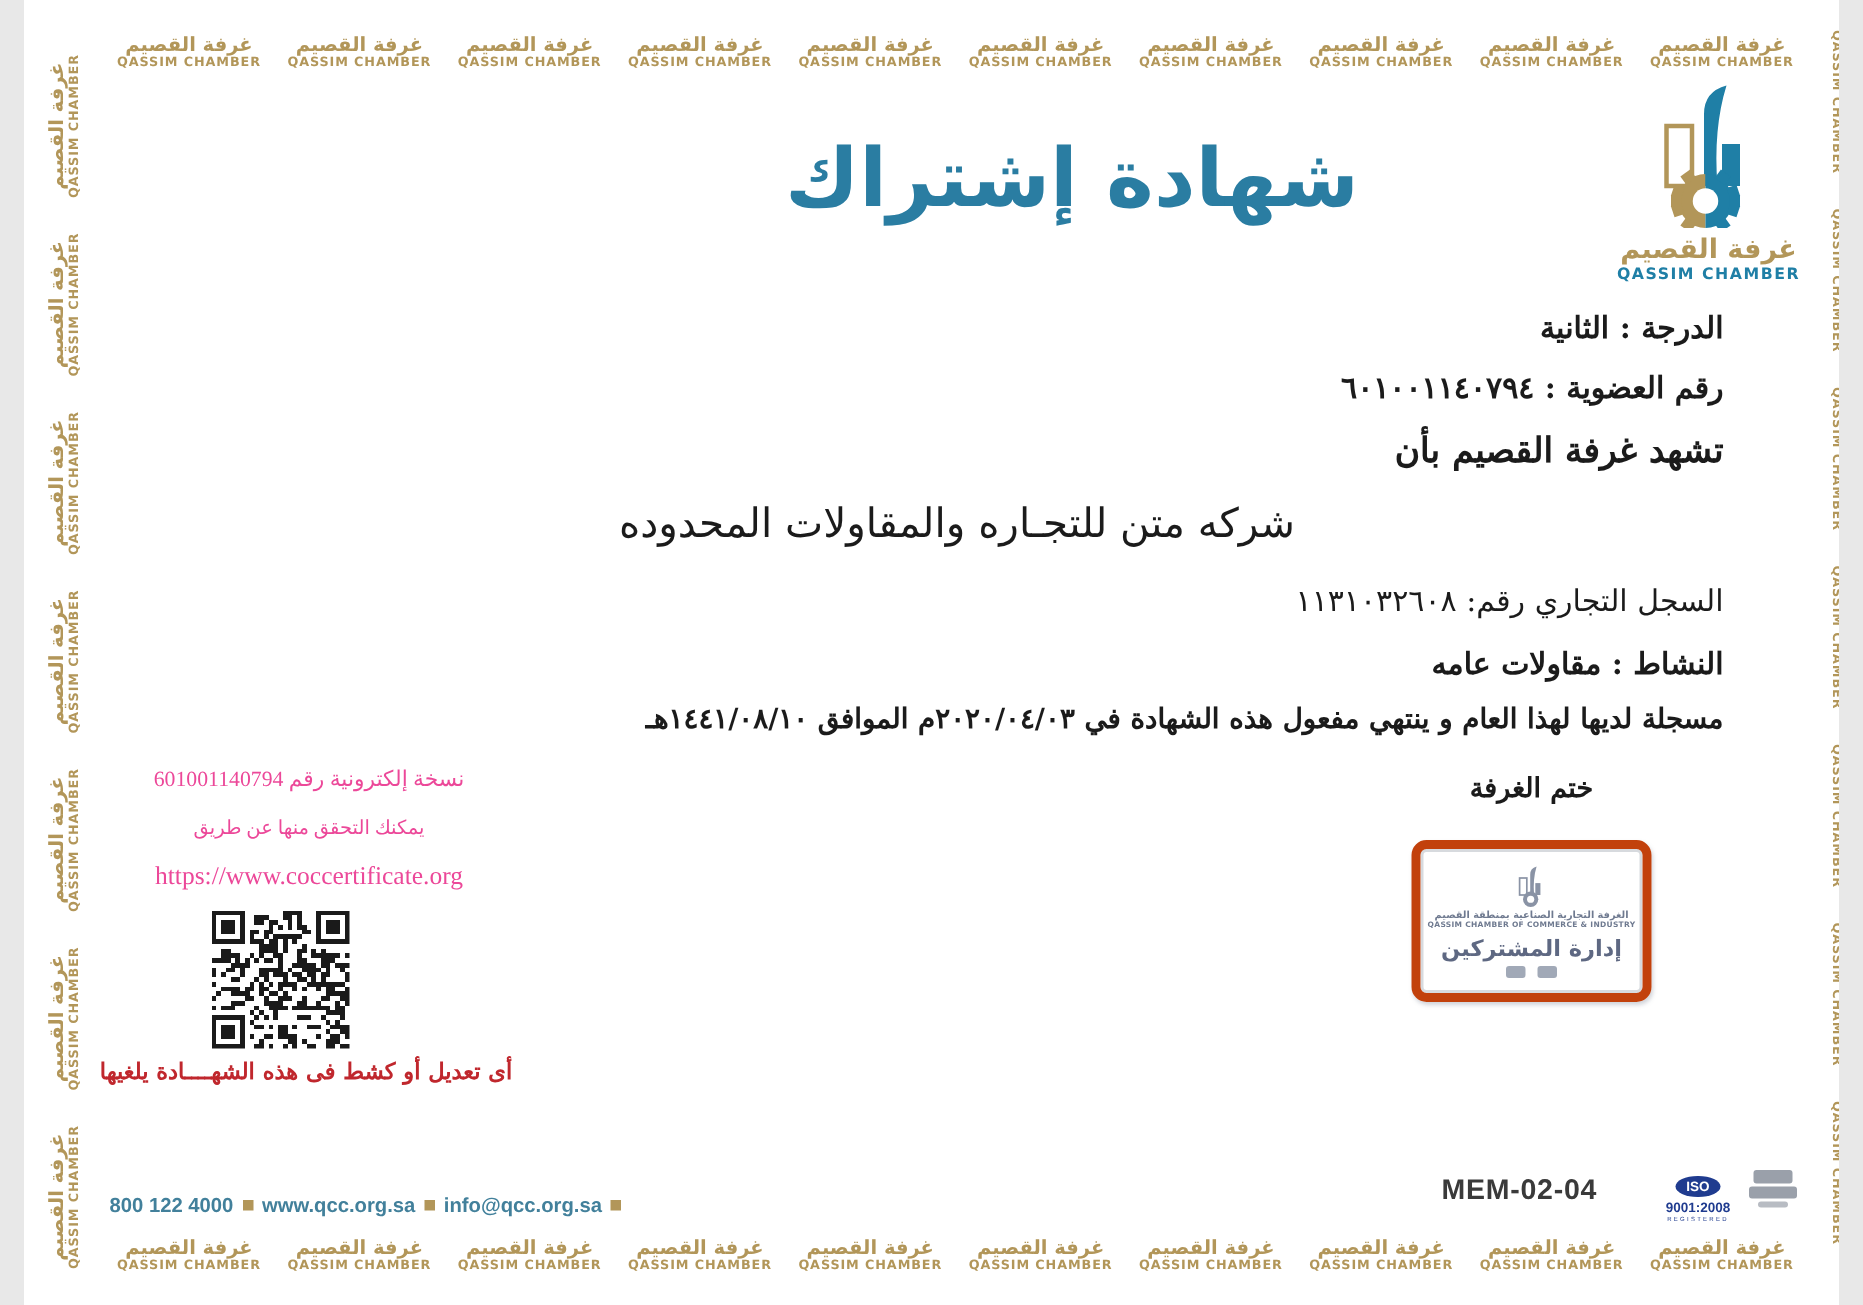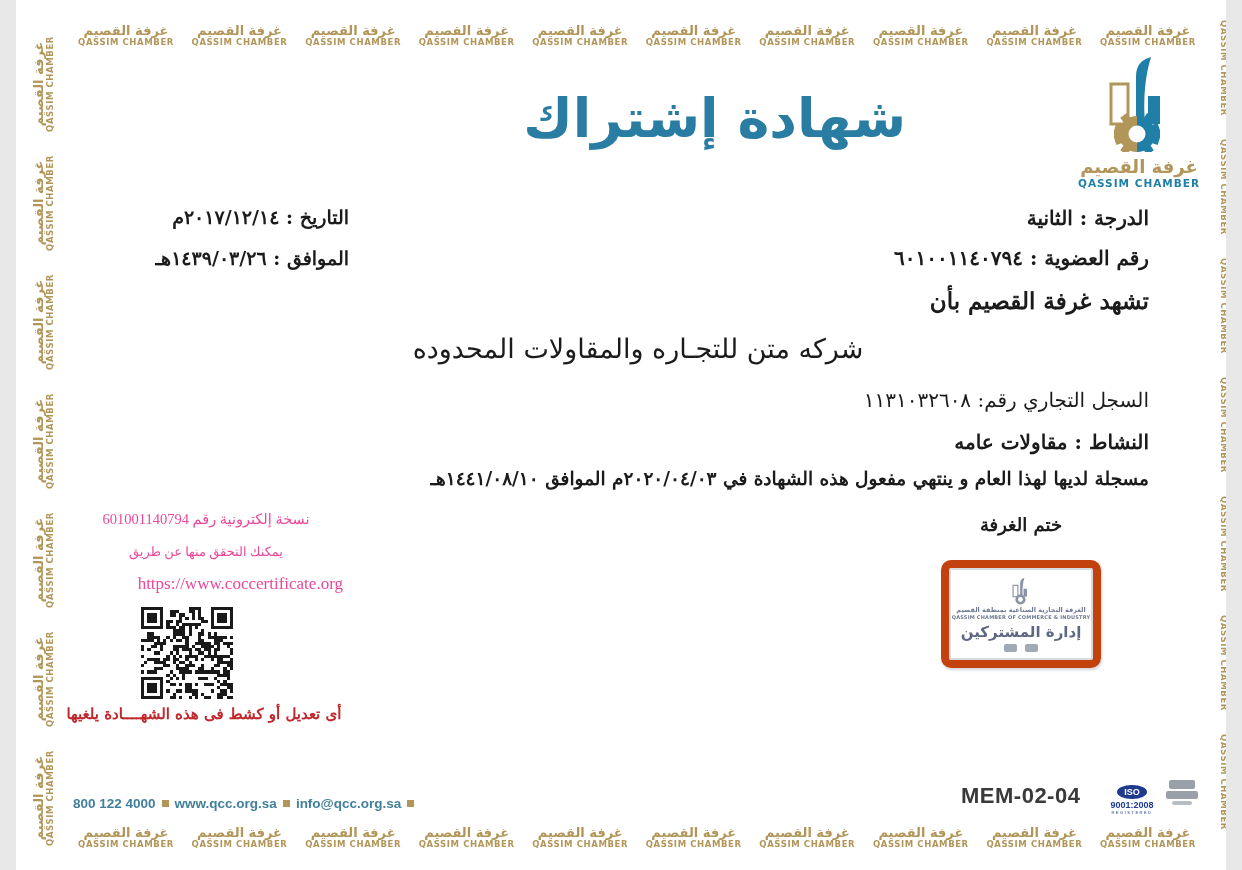--- a/index.html
+++ b/index.html
@@ -35,39 +35,39 @@
   .dates div{font-size:19px;font-weight:700;color:#1b1b1b;font-family:"DejaVu Serif",serif;white-space:nowrap;}
   .dates div + div{margin-top:19px;}
   .f-company{position:absolute;top:333px;left:22px;width:1200px;text-align:center;font-size:27px;font-weight:400;}
   .f-cr{top:388px;font-size:20px;font-weight:400;}
   .f-activity{top:430px;font-size:20px;font-weight:700;}
   .f-validity{top:468px;font-size:18.5px;font-weight:700;}
   .f-stamp-label{position:absolute;top:514px;left:938px;width:134px;text-align:center;font-size:18px;font-weight:800;}
   
   .stamp{
     position:absolute;top:560px;left:925px;width:160px;height:108px;
-    border:8px solid #c2410c;border-radius:10px;box-shadow:0 0 0 2px #d7dade inset, 1px 2px 3px rgba(120,128,145,.35);
+    border:6px solid #c2410c;border-radius:10px;box-shadow:0 0 0 2px #d7dade inset, 1px 2px 3px rgba(120,128,145,.35);
     display:flex;flex-direction:column;align-items:center;justify-content:center;padding:3px 0;box-sizing:border-box;
   }
   .stamp-ar1{font-size:6.5px;font-weight:700;color:#6f7a90;direction:rtl;white-space:nowrap;}
   .stamp-en1{font-size:5px;font-weight:700;color:#6f7a90;letter-spacing:0.2px;white-space:nowrap;}
   .stamp-dept{font-size:15px;font-weight:800;color:#5e6882;direction:rtl;margin-top:3px;}
   .stamp-marks{display:flex;gap:8px;margin-top:3px;}
   .stamp-marks i{display:block;width:13px;height:8px;background:#8a93a5;border-radius:2px;opacity:.8;}
   
   .v-line{position:absolute;left:53px;width:274px;text-align:center;direction:rtl;color:#ec4899;font-family:"Liberation Serif",serif;white-space:nowrap;}
   .v-copy{top:511px;font-size:14.5px;}
   .v-hint{top:544px;font-size:13px;}
-  .v-url{top:574px;font-size:17px;direction:ltr;text-align:right;}
+  .v-url{top:574px;font-size:17px;direction:ltr;}
   .qr{position:absolute;top:607px;left:125px;width:92px;height:92px;}
   .v-warn{position:absolute;top:705px;left:45px;width:286px;text-align:center;direction:rtl;color:#c0272d;font-size:15px;font-weight:600;font-family:"DejaVu Serif",serif;white-space:nowrap;}
   
   .contact{position:absolute;top:796px;left:57px;display:flex;align-items:center;gap:6px;font-size:13.5px;font-weight:700;color:#42809b;font-family:"Liberation Sans",sans-serif;}
   .contact i{display:inline-block;width:7px;height:7px;background:#b29659;}
-  .form-code{position:absolute;top:783px;left:945px;font-size:22px;font-weight:800;color:#3a3a3a;letter-spacing:0.5px;font-family:"Liberation Sans",sans-serif;}
+  .form-code{position:absolute;top:783px;left:945px;font-size:19px;font-weight:800;color:#3a3a3a;letter-spacing:0.5px;font-family:"Liberation Sans",sans-serif;}
   .iso{position:absolute;top:781px;left:1093px;width:46px;text-align:center;font-family:"Liberation Sans",sans-serif;}
   .iso-oval{display:inline-block;background:#1f3b8f;color:#fff;font-size:9px;font-weight:800;border-radius:50%;padding:2px 7px;}
   .iso-num{font-size:9px;font-weight:800;color:#1f3b8f;margin-top:1px;}
   .iso-reg{font-size:4px;letter-spacing:1.5px;color:#1f3b8f;}
   .biz{position:absolute;top:780px;left:1146px;width:40px;display:flex;flex-direction:column;align-items:center;gap:2px;}
   .biz i{display:block;background:#9aa0aa;border-radius:2px;}
   .biz .l1{width:26px;height:9px;}
   .biz .l2{width:32px;height:8px;}
   .biz .l3{width:20px;height:4px;opacity:.7;}
 </style>
@@ -249,24 +249,20 @@
       </g>
     </svg>
     <div class="logo-ar">غرفة القصيم</div>
     <div class="logo-en">QASSIM CHAMBER</div>
   </div>
 
   <div class="ar r77 f-degree">الدرجة : الثانية</div>
   <div class="ar r77 f-member">رقم العضوية : ٦٠١٠٠١١٤٠٧٩٤</div>
   <div class="ar r77 f-certify">تشهد غرفة القصيم بأن</div>
 
-  <div class="dates">
-    <div>التاريخ : ٢٠١٧/١٢/١٤م</div>
-    <div>الموافق : ١٤٣٩/٠٣/٢٦هـ</div>
-  </div>
 
   <div class="ar f-company">شركه متن للتجـاره والمقاولات المحدوده</div>
   <div class="ar r77 f-cr">السجل التجاري رقم: ١١٣١٠٣٢٦٠٨</div>
   <div class="ar r77 f-activity">النشاط : مقاولات عامه</div>
   <div class="ar r77 f-validity">مسجلة لديها لهذا العام و ينتهي مفعول هذه الشهادة في ٢٠٢٠/٠٤/٠٣م الموافق ١٤٤١/٠٨/١٠هـ</div>
 
   <div class="ar f-stamp-label">ختم الغرفة</div>
   <div class="stamp">
     <svg width="34" height="30" viewBox="0 0 120 96">
       <rect x="32" y="28" width="17" height="40" fill="none" stroke="#8a93a5" stroke-width="4"></rect>

